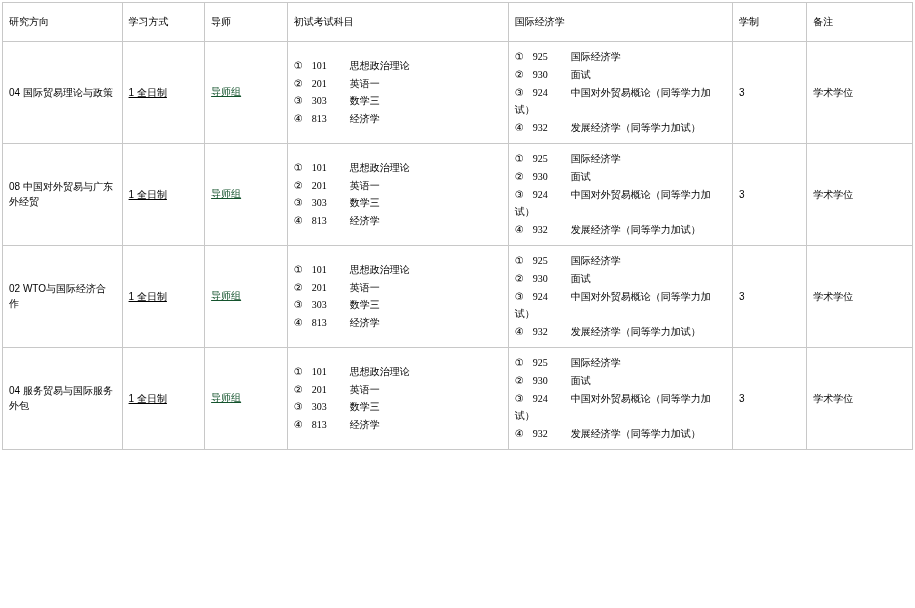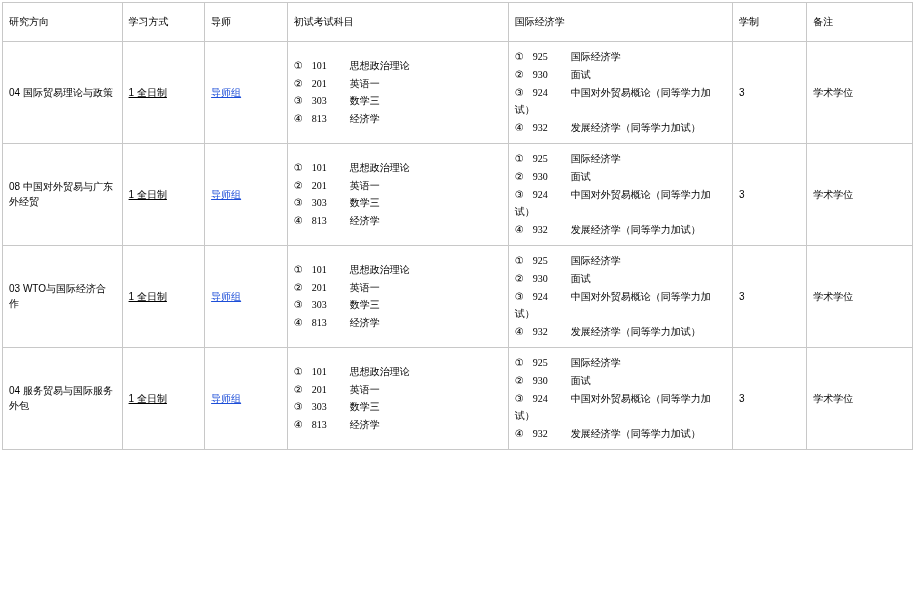--- a/index.html
+++ b/index.html
@@ -50,23 +50,24 @@
     padding-right: 4px;
   }
   .mode-cell {
     padding-left: 9px;
     text-decoration: underline;
   }
   .tutor-cell {
     padding-left: 9px;
   }
   .tutor-link {
-    color: #1d4ed8;
+    color: #14532d;
     text-decoration: underline;
     cursor: pointer;
+    font-family: Liberation Mono, monospace;
   }
   .subject-list {
     margin: 0;
     padding: 0;
     list-style: none;
     font-family: Liberation Serif, serif;
   }
   .subject-list li {
     white-space: nowrap;
     line-height: 1.78;
@@ -162,21 +163,21 @@
             <li><span class="num-circle">①</span><span class="code">925</span><span>国际经济学</span></li>
             <li><span class="num-circle">②</span><span class="code">930</span><span>面试</span></li>
             <li><span class="num-circle">③</span><span class="code">924</span><span>中国对外贸易概论（同等学力加试）</span></li>
             <li><span class="num-circle">④</span><span class="code">932</span><span>发展经济学（同等学力加试）</span></li>
           </ul>
         </td>
         <td class="len-cell">3</td>
         <td class="note-cell">学术学位</td>
       </tr>
       <tr>
-        <td class="dir-cell">03 WTO与国际经济合作</td>
+        <td class="dir-cell">02 WTO与国际经济合作</td>
         <td class="mode-cell">1 全日制</td>
         <td class="tutor-cell"><span class="tutor-link">导师组</span></td>
         <td class="first-cell">
           <ul class="subject-list">
             <li><span class="num-circle">①</span><span class="code">101</span><span>思想政治理论</span></li>
             <li><span class="num-circle">②</span><span class="code">201</span><span>英语一</span></li>
             <li><span class="num-circle">③</span><span class="code">303</span><span>数学三</span></li>
             <li><span class="num-circle">④</span><span class="code">813</span><span>经济学</span></li>
           </ul>
         </td>

